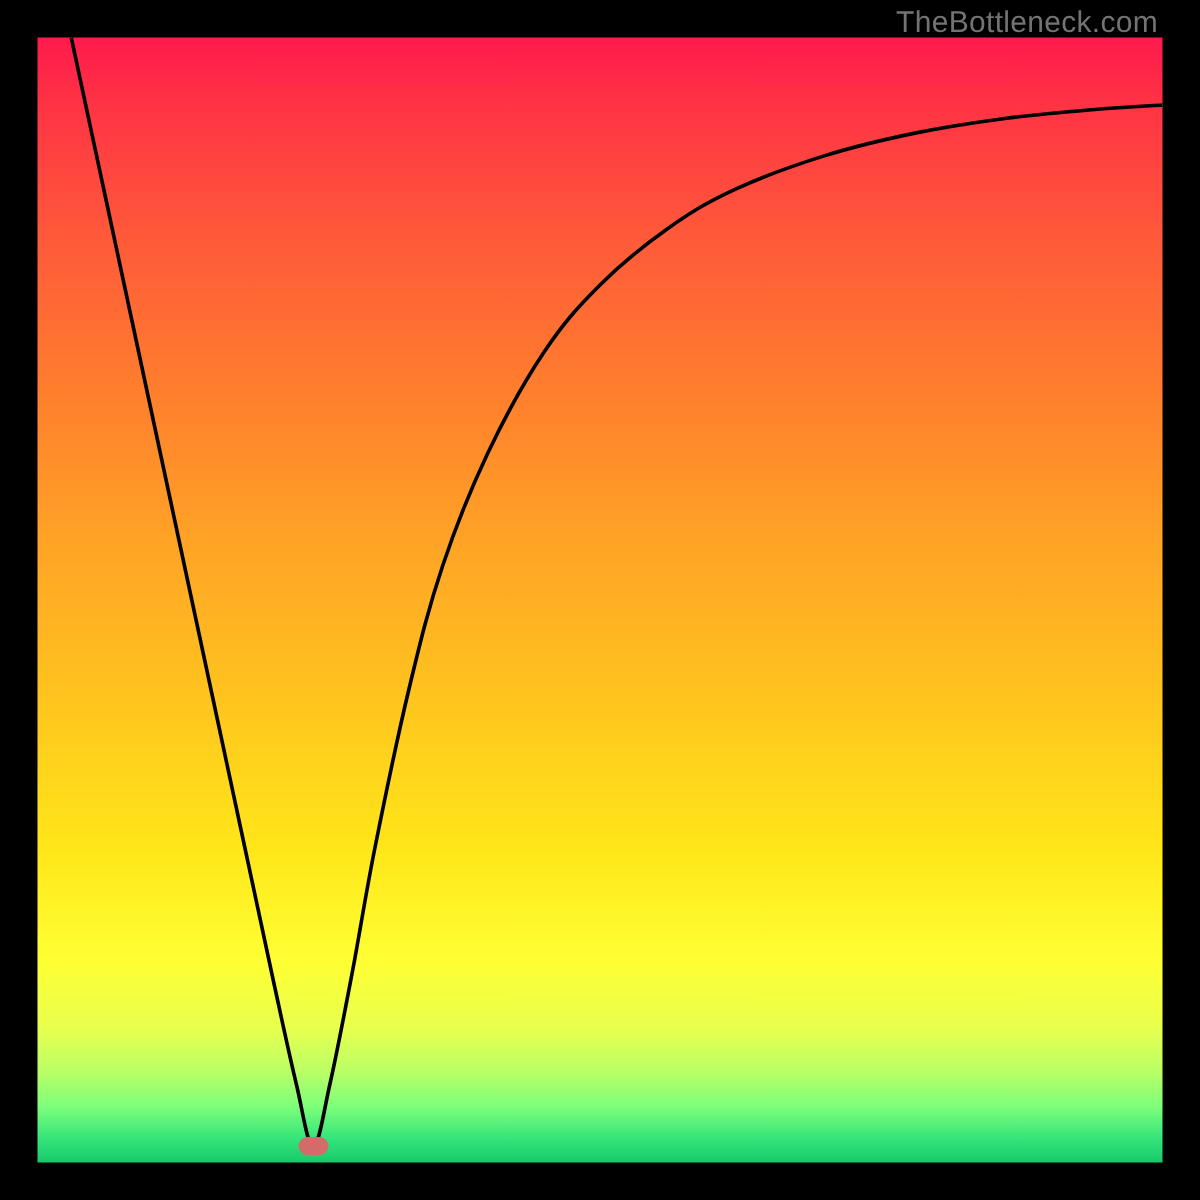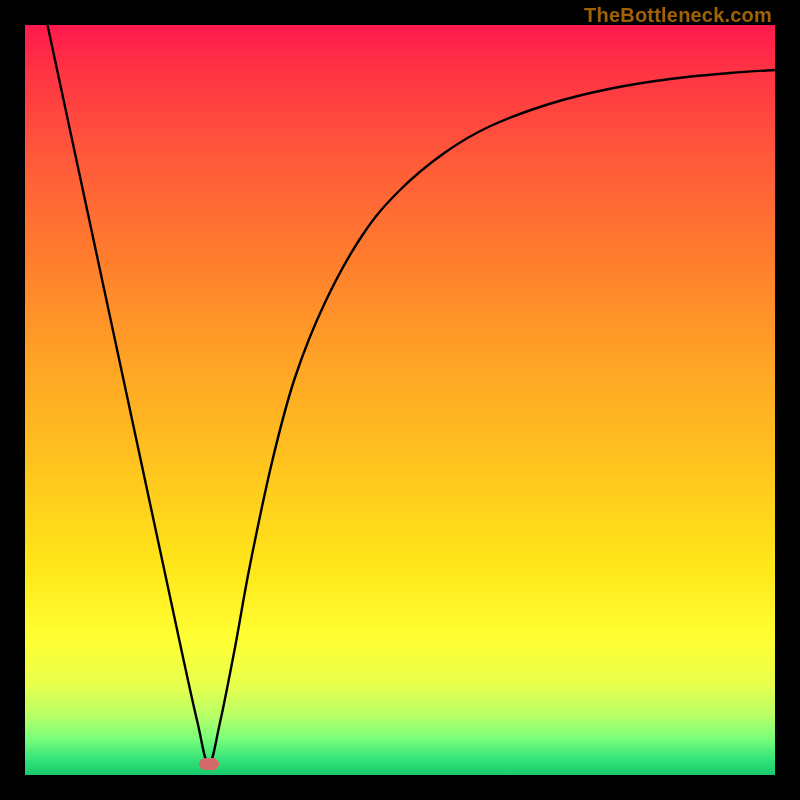--- a/index.html
+++ b/index.html
@@ -37,23 +37,23 @@
       #b8ff66 92%,
       #7dff7a 95%,
       #32e37a 98%,
       #18c96b 100%
     );
   }
   .watermark {
     position: absolute;
     top: 4px;
     right: 28px;
-    color: #a16207;
+    color: #737373;
     font-size: 20px;
-    font-weight: 700;
+    font-weight: 400;
     letter-spacing: 0.2px;
     user-select: none;
   }
   svg.curve {
     position: absolute;
     left: 0;
     top: 0;
     width: 750px;
     height: 750px;
   }

